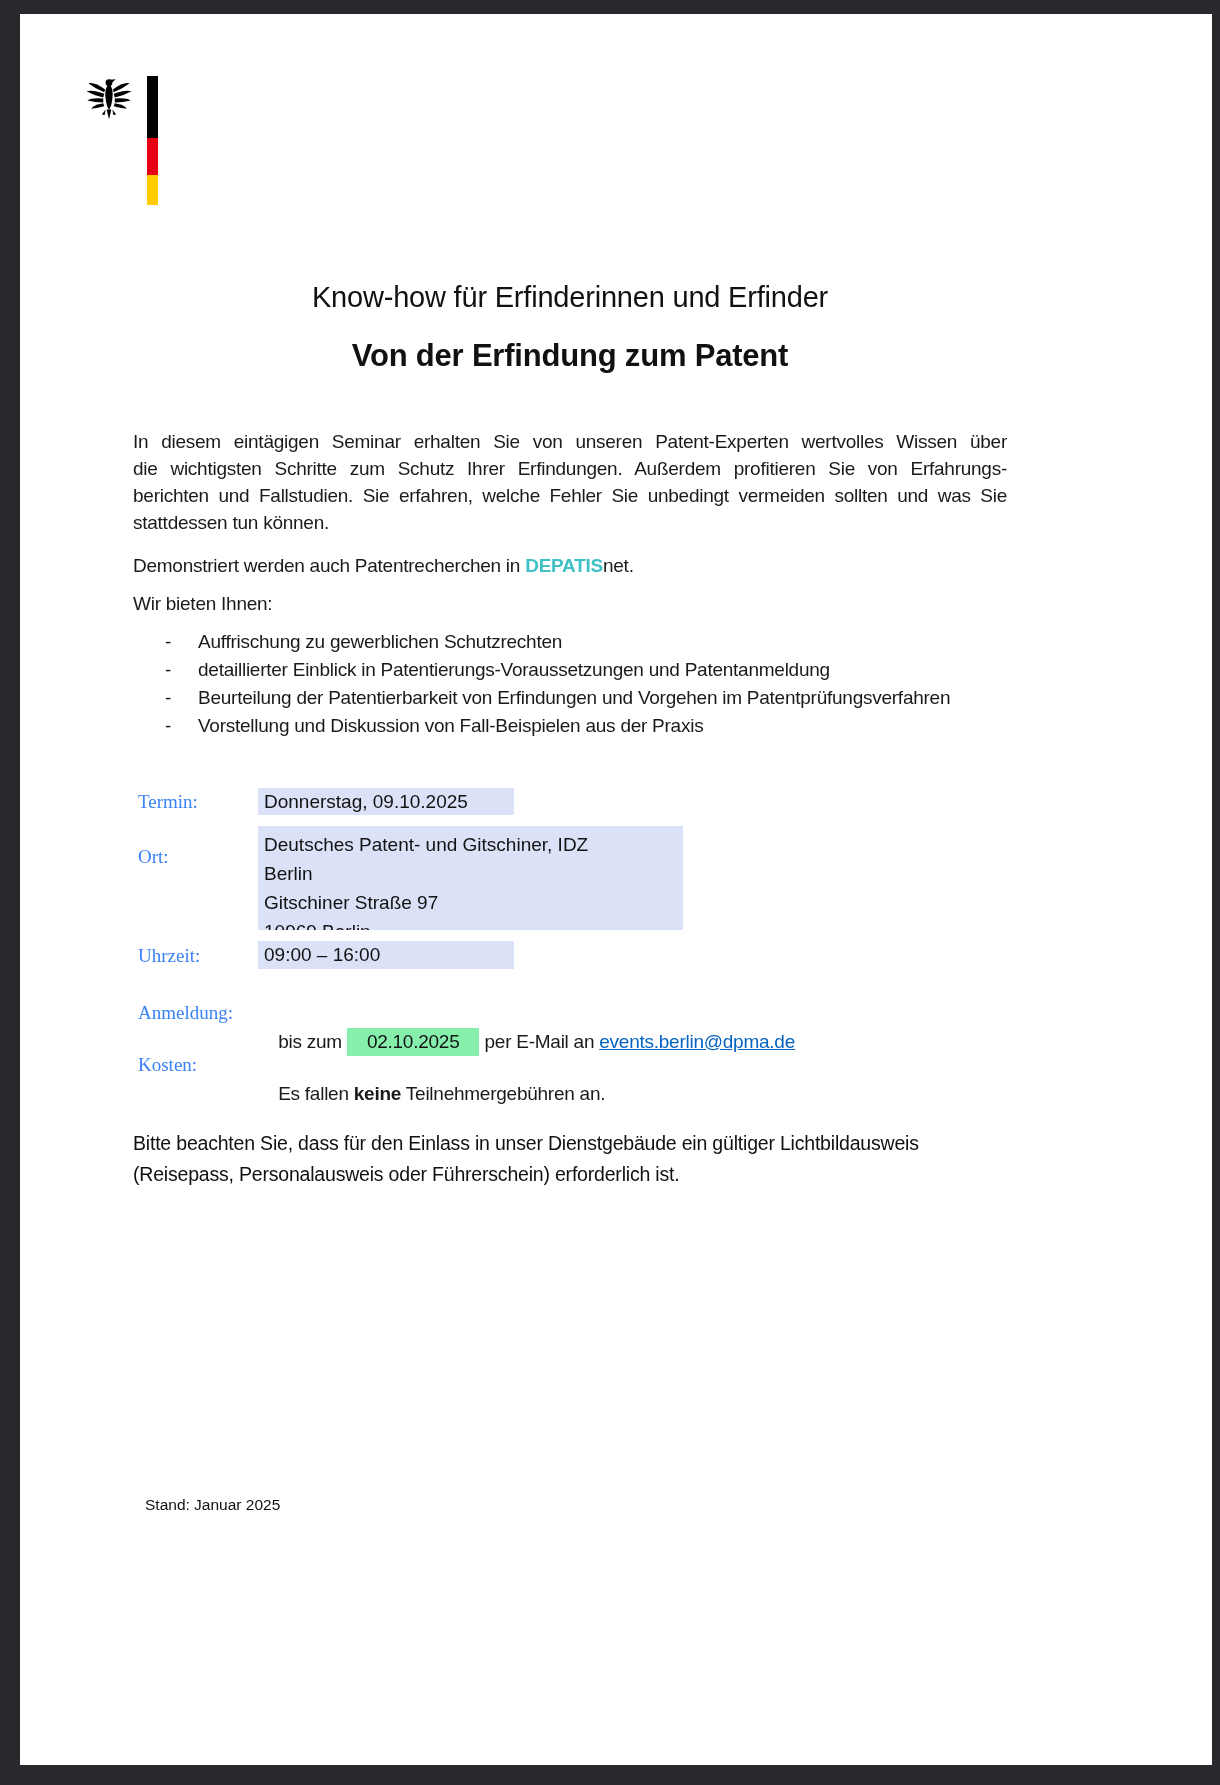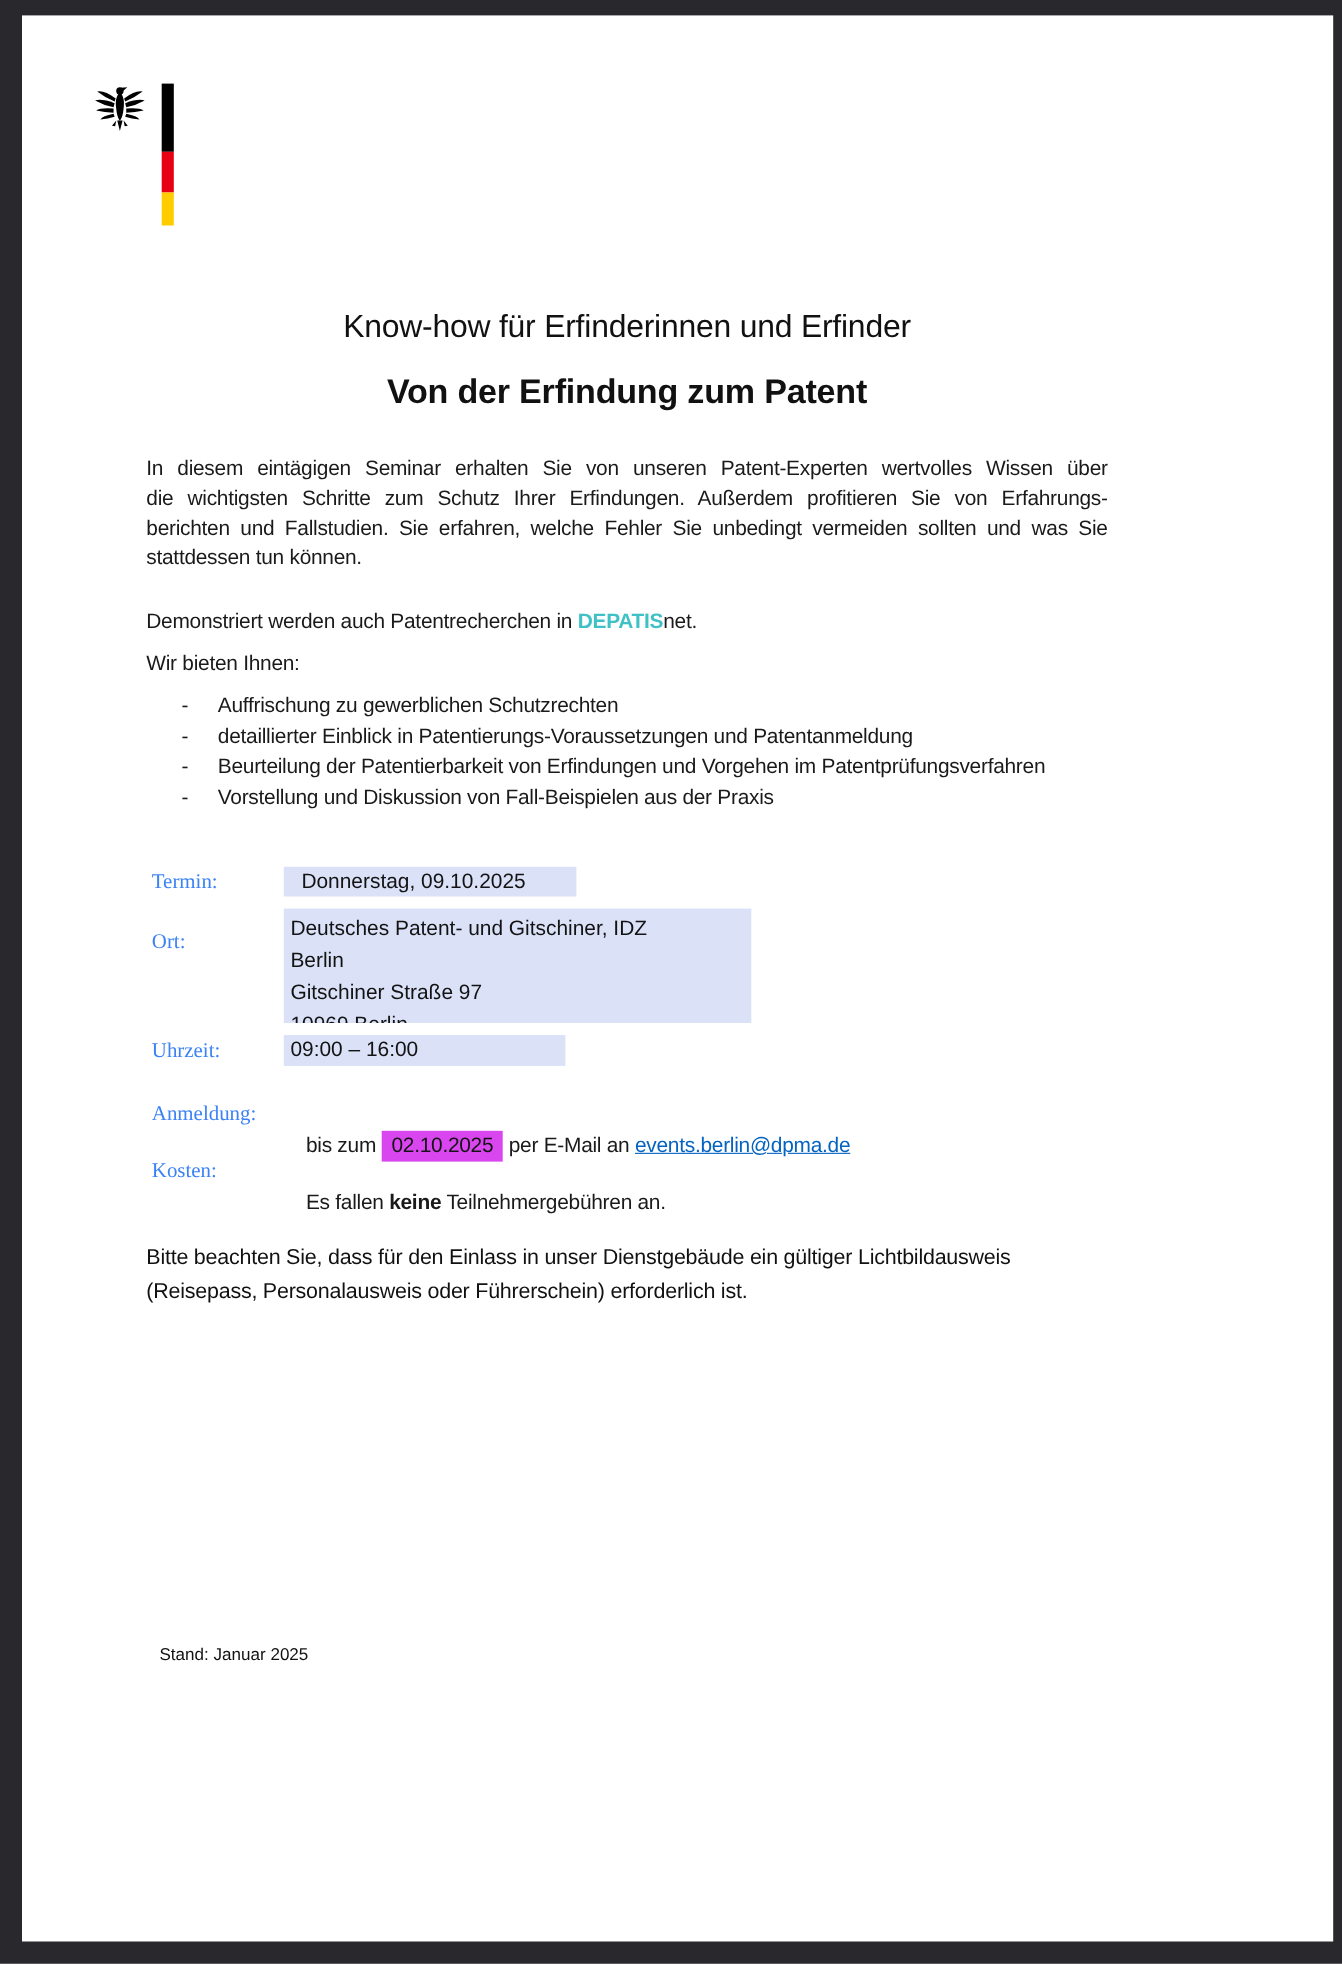--- a/index.html
+++ b/index.html
@@ -28,51 +28,51 @@
     position: absolute; left: 85px; top: 12px;
     font-size: 21.5px; line-height: 27px; color: #1d1d1b;
     letter-spacing: -0.2px; white-space: nowrap;
   }
   
   .content-line { position: absolute; left: 113px; width: 874px; }
   .h1 { top: 267px; text-align: center; font-size: 29px; font-weight: 400; color: #111; letter-spacing: -0.2px; }
   .h2 { top: 324px; text-align: center; font-size: 31px; font-weight: 700; color: #111; letter-spacing: -0.2px; }
   
   .bodytxt { font-size: 19px; color: #1a1a1a; letter-spacing: -0.25px; }
-  .intro { top: 399px; line-height: 27px; }
+  .intro { top: 414px; line-height: 27px; }
   .intro .just { text-align: justify; text-align-last: justify; }
   .demo-line { top: 539px; line-height: 26px; }
   .accent { font-weight: 700; }
   .offer-heading { top: 577px; line-height: 26px; }
   .bullets { position: absolute; left: 145px; top: 614px; width: 880px; }
   .bullet-row { display: flex; line-height: 28px; }
   .dash { width: 33px; flex: 0 0 33px; }
   
   .detail-label { position: absolute; left: 118px; font-size: 19px; color: #3b82f6; font-family: Liberation Serif, serif; }
   .hl-box { background: #dbe2f8; }
   .val { font-size: 19px; color: #131313; }
   .row-termin-box {
     position: absolute; left: 238px; top: 774px;
-    width: 250px; height: 27px; line-height: 27px; padding-left: 16px;
+    width: 250px; height: 27px; line-height: 27px; padding-left: 6px;
   }
   .lab-termin { top: 777px; }
   .row-ort-box {
     position: absolute; left: 238px; top: 812px;
     width: 425px; height: 104px; overflow: hidden;
     padding: 4px 0 0 6px; line-height: 29px; box-sizing: border-box;
   }
   .lab-ort { top: 832px; }
   .row-uhrzeit-box {
     position: absolute; left: 238px; top: 927px;
     width: 250px; height: 28px; line-height: 28px; padding-left: 6px;
   }
   .lab-uhrzeit { top: 931px; }
   .row-anmeldung { position: absolute; left: 238px; top: 986px; line-height: 28px; white-space: pre-wrap; }
   .lab-anmeldung { top: 988px; }
-  .date-box { display: inline-block; background: #d946ef; padding: 2px 9px; line-height: 24px; }
+  .date-box { display: inline-block; background: #86efac; padding: 2px 20px; line-height: 24px; }
   .email-link { color: #0563c1; text-decoration: underline; cursor: pointer; }
   .row-kosten { position: absolute; left: 238px; top: 1038px; line-height: 28px; white-space: pre-wrap; }
   .lab-kosten { top: 1040px; }
   .bold { font-weight: 700; }
   
   .notice {
     top: 1114px; font-size: 19.5px; font-weight: 400;
     line-height: 31px; color: #111; letter-spacing: -0.2px;
   }
   .footer-note { position: absolute; left: 125px; top: 1482px; font-size: 15.5px; color: #111; }

